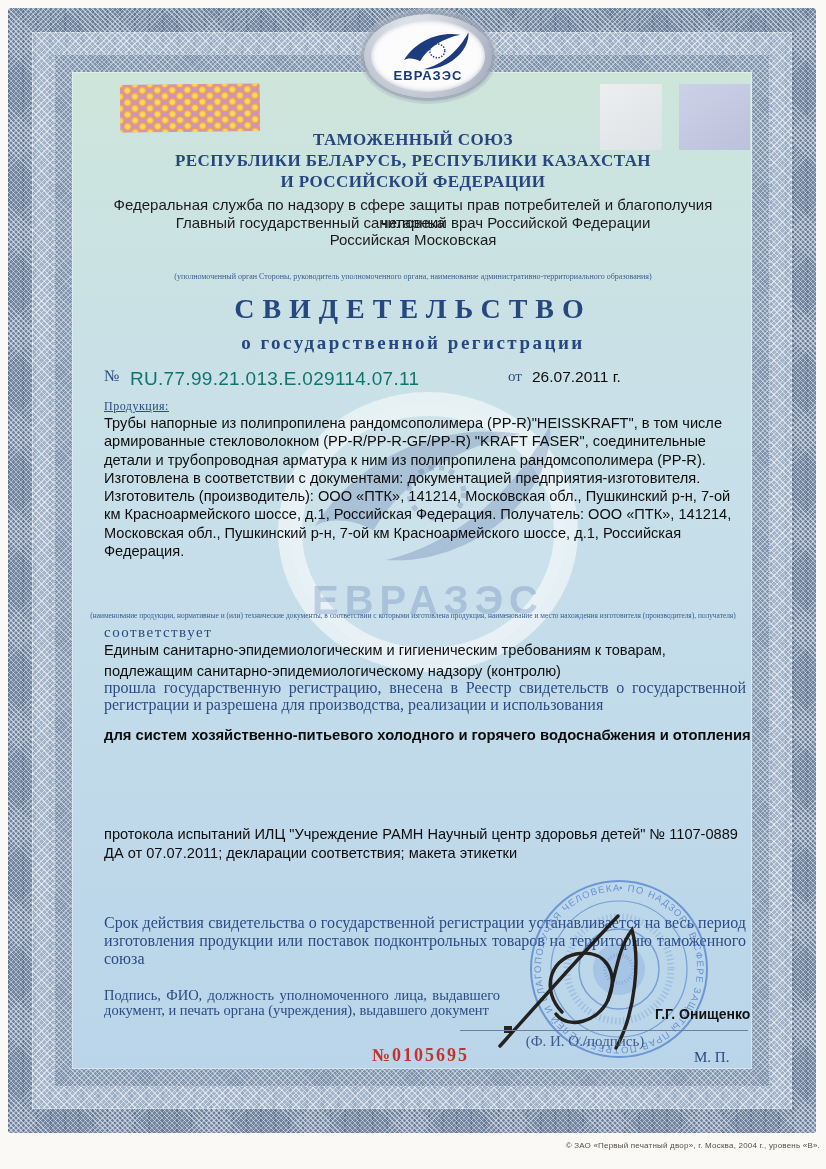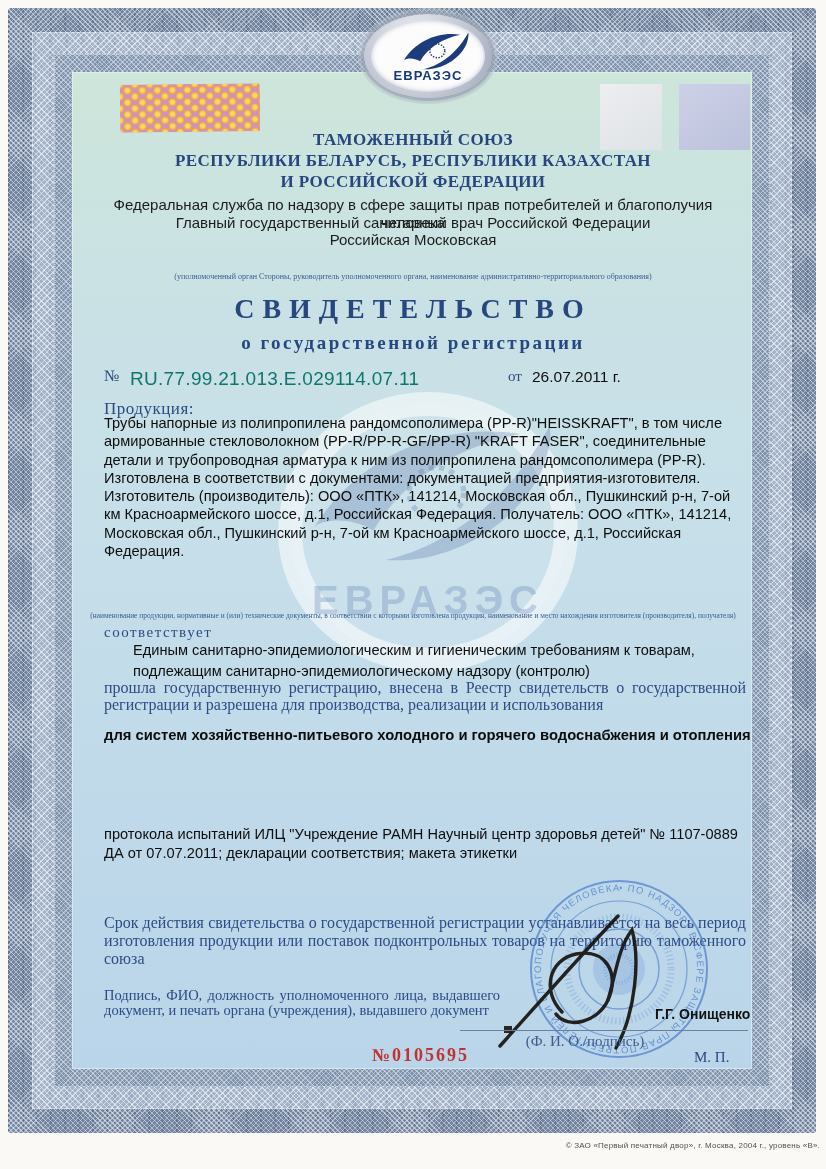--- a/index.html
+++ b/index.html
@@ -66,25 +66,25 @@
   .cap1{left:80px;width:666px;top:272px;font-size:8px;}
   .title-main{left:80px;width:666px;top:293px;font-size:28px;font-weight:bold;letter-spacing:8px;color:#27477f;}
   .title-sub{left:80px;width:666px;top:332px;font-size:19px;font-weight:bold;letter-spacing:2.5px;color:#27477f;}
 
   .numrow{left:104px;top:366px;width:642px;height:22px;}
   .no-sign{position:absolute;left:0;top:1px;font-size:16px;}
   .no-val{position:absolute;left:26px;top:2px;font-size:19px;color:#0f766e;letter-spacing:.3px;}
   .from-label{position:absolute;left:404px;top:2px;font-size:15px;}
   .from-date{position:absolute;left:428px;top:2px;font-size:15.5px;color:#0f0f0f;}
 
-  .prod-label{left:104px;top:399px;font-size:17px;letter-spacing:.5px;}
+  .prod-label{left:104px;top:399px;font-size:12px;letter-spacing:.5px;text-decoration:underline;}
   .prod-text{left:104px;top:414px;width:642px;font-size:14.6px;line-height:18.3px;color:#0d0d0d;}
   .cap2{left:78px;width:670px;top:611px;font-size:7.4px;white-space:nowrap;}
   .comply-label{left:104px;top:624px;font-size:15px;letter-spacing:1.5px;}
-  .comply-text{left:104px;top:640px;width:650px;font-size:14.6px;line-height:20.5px;color:#0d0d0d;margin-left:29px;}
+  .comply-text{left:104px;top:640px;width:650px;font-size:14.6px;line-height:20.5px;color:#0d0d0d;}
   .reg-text{left:104px;top:680px;width:642px;font-size:16px;line-height:16.8px;color:#2d4b84;}
   .usage-text{left:104px;top:727px;width:650px;font-size:14.8px;font-weight:bold;color:#0d0d0d;}
   .basis-label{left:104px;top:774px;width:642px;font-size:15.5px;line-height:16px;color:#2d4b84;}
   .basis-text{left:104px;top:825px;width:650px;font-size:14.6px;line-height:18.5px;color:#0d0d0d;}
   .validity-text{left:104px;top:914px;width:642px;font-size:16px;line-height:18px;color:#2d4b84;}
 
   .sig-label{left:104px;top:988px;width:396px;font-size:14.5px;line-height:14.8px;color:#2d4b84;}
   .sig-line{left:460px;top:1030px;width:288px;border-top:1.4px solid #6b7fa3;}
   .sig-caption{left:505px;top:1033px;width:160px;text-align:center;font-size:15px;color:#3f5c8e;}
   .sig-name{left:655px;top:1006px;font-size:14px;font-weight:bold;color:#121212;}

